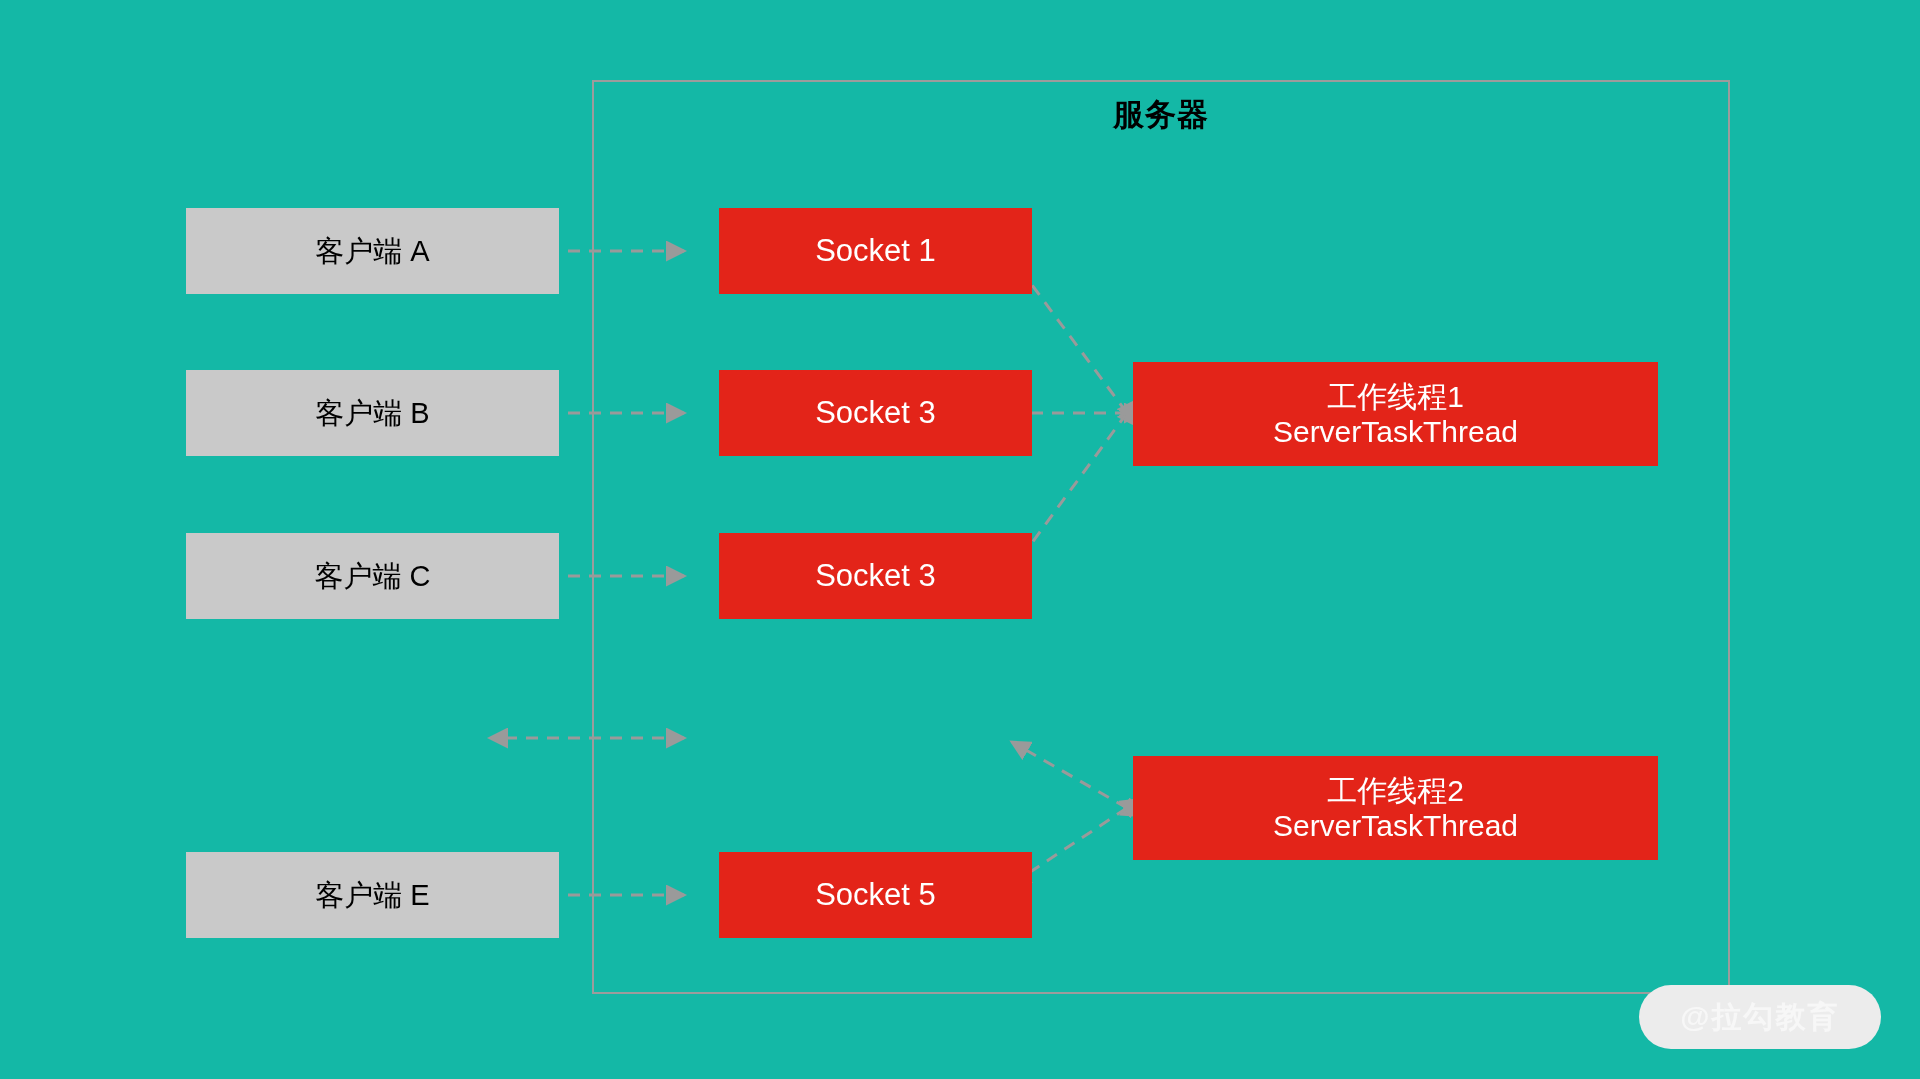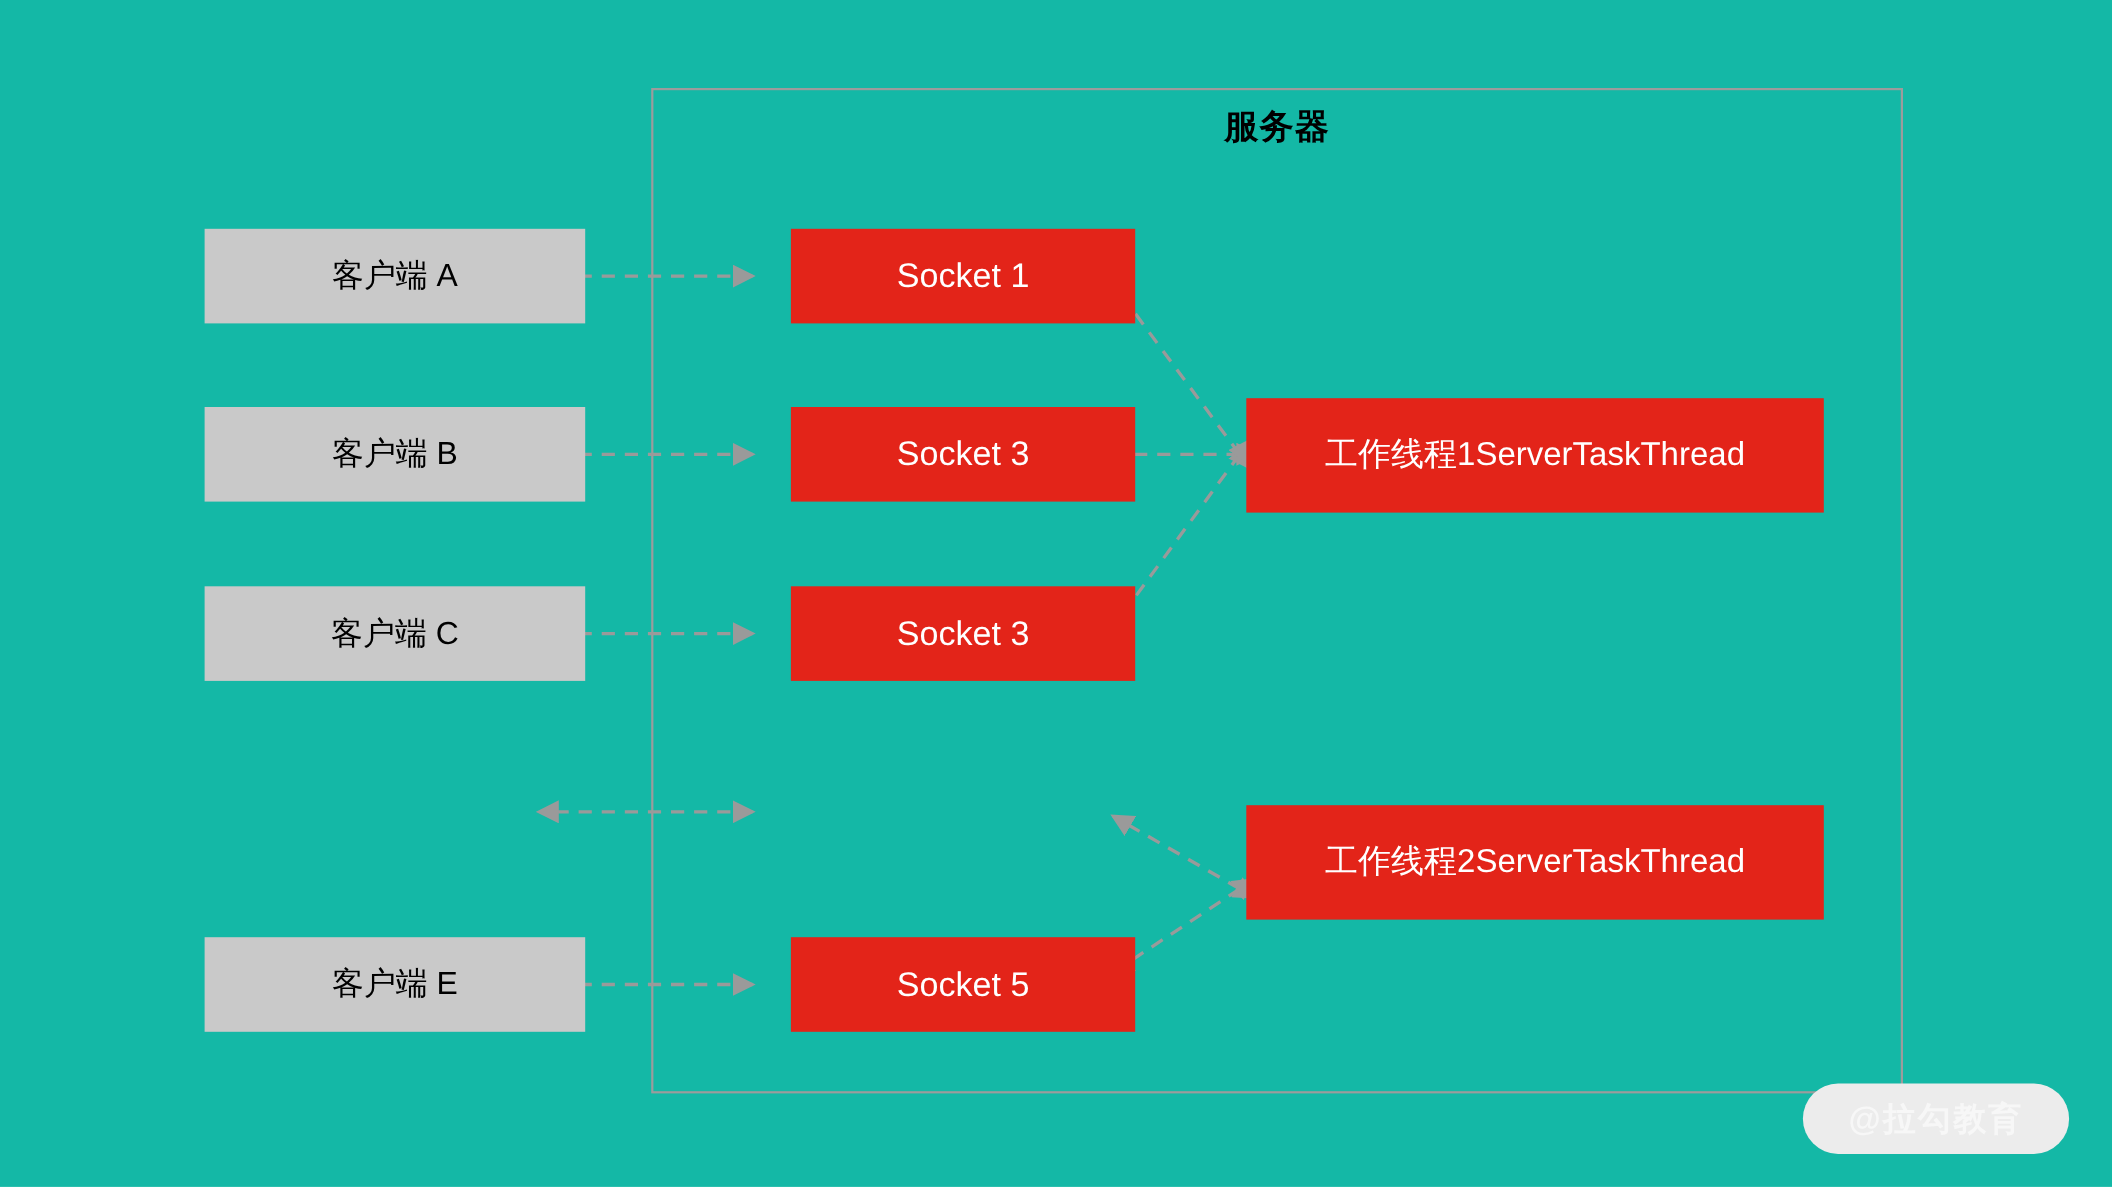--- a/index.html
+++ b/index.html
@@ -48,41 +48,41 @@
     display: flex;
     align-items: center;
     justify-content: center;
     text-align: center;
     line-height: 1.18;
   }
   .client-node {
     background: #c9c9c9;
     color: #000000;
     font-size: 29px;
-    width: 346px;
+    width: 373px;
     height: 86px;
     left: 186px;
   }
   .socket-node {
     background: #e32419;
     color: #ffffff;
     font-size: 31px;
     width: 313px;
     height: 86px;
     left: 690px;
     margin-left: 29px;
   }
   .worker-node {
     background: #e32419;
     color: #ffffff;
     font-size: 30px;
     width: 525px;
     left: 1133px;
     height: 104px;
-    flex-direction: row;
+    flex-direction: column;
     justify-content: center;
   }
   .worker-line1 { display:block; }
   .worker-line2 { display:block; }
 
   
   #links {
     position: absolute;
     left: 0;
     top: 0;
@@ -170,21 +170,21 @@
     <span>Socket 3</span>
   </div>
   <div class="node socket-node" style="top:852px">
     <span>Socket 5</span>
   </div>
 
   <div class="node worker-node" style="top:362px">
     <span class="worker-line1">工作线程1</span>
     <span class="worker-line2">ServerTaskThread</span>
   </div>
-  <div class="node worker-node" style="top:732px">
+  <div class="node worker-node" style="top:756px">
     <span class="worker-line1">工作线程2</span>
     <span class="worker-line2">ServerTaskThread</span>
   </div>
 
   <div class="watermark">
     <span>@拉勾教育</span>
   </div>
 
 </div>
 

